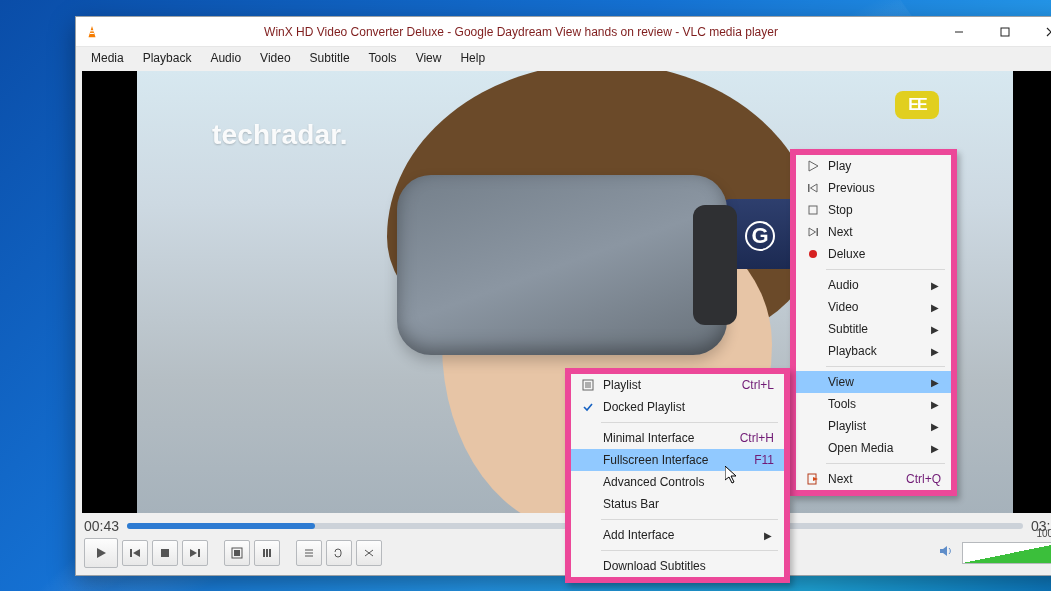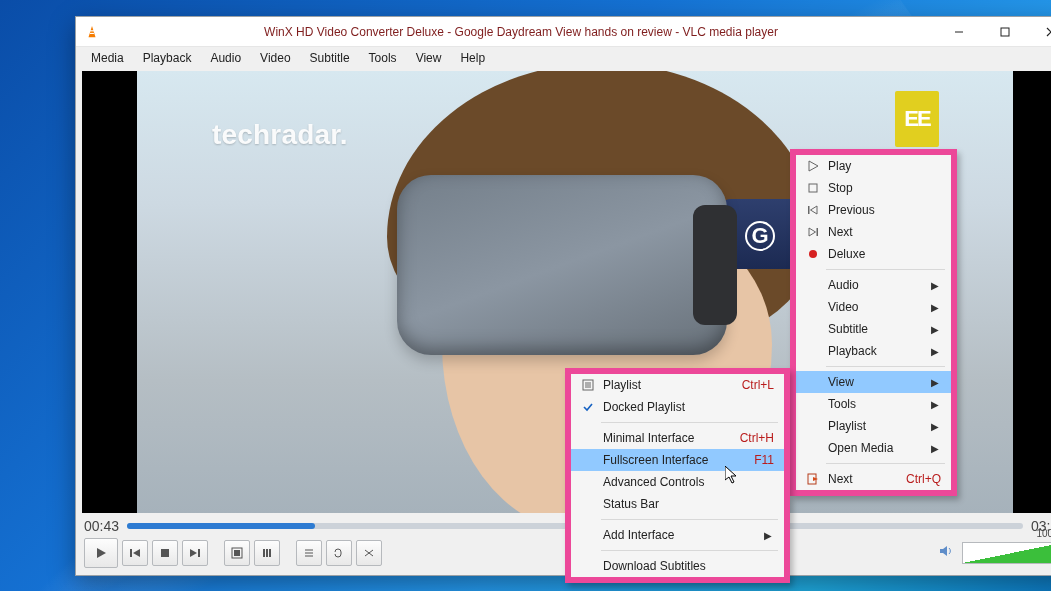--- a/index.html
+++ b/index.html
@@ -12,21 +12,21 @@
 .titlebar { height: 30px; background: #fff; display: flex; align-items: center; border-bottom: 1px solid #e6e6e6; }
 .titlebar .icon { width: 24px; display: flex; align-items: center; justify-content: center; margin-left: 4px; }
 .titlebar .title { font-size: 12px; color: #7f1d1d; flex: 1; padding-left: 2px; text-align: center; }
 .winctrls { display: flex; }
 .winctrl { width: 46px; height: 30px; display: flex; align-items: center; justify-content: center; cursor: pointer; }
 .menubar { height: 22px; background: #f0f0f0; display: flex; align-items: center; padding: 0 6px; gap: 1px; }
 .menubar .menuitem { font-size: 12px; color: #222; padding: 2px 9px; cursor: default; }
 .video { flex: 1; background: #000; margin: 2px 6px 4px 6px; position: relative; overflow: hidden; }
 .video-inner { position: absolute; left: 55px; right: 55px; top: 0; bottom: 0; background: linear-gradient(180deg, #d7e8f0 0%, #cdd9e2 30%, #b5bec4 70%, #a6b2bb 100%); }
 .watermark { position: absolute; top: 24px; left: 75px; font-size: 28px; font-weight: 700; color: rgba(255,255,255,.93); letter-spacing: .2px; text-shadow: 0 1px 2px rgba(0,0,0,.2); margin-top: 24px; }
-.ee { position: absolute; top: 20px; right: 74px; width: 44px; height: 56px; background: #e1cf1f; display: flex; align-items: center; justify-content: center; font-weight: 800; color: #fff; font-size: 22px; letter-spacing: -2px; border-radius: 2px; }
+.ee { position: absolute; top: 20px; right: 74px; width: 44px; height: 28px; background: #e1cf1f; display: flex; align-items: center; justify-content: center; font-weight: 800; color: #fff; font-size: 16px; letter-spacing: -2px; border-radius: 8px; }
 .vr-head { position:absolute; left: 140px; right: 120px; top: 10px; bottom: 0; }
 .hair { position:absolute; top: -18px; left: 110px; width: 430px; height: 290px; background:#6b4a29; border-radius: 50% 50% 40% 40% / 60% 60% 40% 40%; }
 .face { position:absolute; top: 130px; left: 165px; width: 330px; height: 320px; background: #e7c5a6; border-radius: 48% 52% 60% 50% / 50% 50% 70% 70%; }
 .headset { position:absolute; top: 94px; left: 120px; width: 330px; height: 180px; background: linear-gradient(160deg, #747f8a 0%, #8b96a2 50%, #677079 100%); border-radius: 34px; box-shadow: inset 0 -6px 18px rgba(0,0,0,.35), 0 6px 14px rgba(0,0,0,.2); }
 .headset::after{content:"";position:absolute;right:-10px;top:30px;width:44px;height:120px;background:#2f3033;border-radius:12px;}
 .strap{position:absolute;top:118px;left:440px;width:240px;height:70px;background:linear-gradient(180deg,#2e3f6e,#1c2a52);border-radius:14px;}
 .glogo{position:absolute;top:140px;left:468px;color:#fff;font-weight:700;font-size:22px;width:30px;height:30px;border:2px solid #fff;border-radius:50%;display:flex;align-items:center;justify-content:center;}
 .timeline { height: 18px; display: flex; align-items: center; padding: 0 8px; gap: 8px; }
 .time { font-size: 14px; color: #444; min-width: 34px; }
 .track { flex: 1; height: 6px; background: #ccd2d9; border-radius: 3px; position: relative; }
@@ -38,21 +38,21 @@
 .vol { margin-left: auto; display: flex; align-items: center; gap: 8px; padding-right: 4px;}
 .voltri { position: relative; width: 100px; height: 22px; border:1px solid #b6b9bd; background:#fff; overflow:hidden; }
 .voltri .tri{position:absolute;inset:0;background:linear-gradient(to top left, #3bbf3b 0 50%, transparent 50%);}
 .voltxt { position:absolute; top:-14px; right:0; font-size:10px; color:#444;}
 .svgico{ pointer-events:none; }
 .ctx { position: absolute; background: #f5f5f5; border: 6px solid #ec4899; box-shadow: 3px 4px 6px rgba(0,0,0,.25); font-size: 12px; color: #222; }
 .ctx .row { height: 22px; display: flex; align-items: center; padding: 0 10px 0 6px; position:relative; cursor: default; }
 .ctx .row.hl { background:#91c9ff; }
 .ctx .ico { width: 22px; display: flex; align-items:center; justify-content:center; }
 .ctx .lbl { flex: 1; padding-left:4px;}
-.ctx .sc { color: #b91c1c; padding-left: 18px; }
+.ctx .sc { color: #701a75; padding-left: 18px; }
 .ctx .arrow { width:10px; color:#333; font-size:10px;}
 .ctx .divider { height: 1px; background: #d8d8d8; margin: 4px 6px 4px 30px; }
 #ctx-main { top: 149px; left: 790px; width: 167px; }
 #ctx-view { top: 368px; left: 565px; width: 225px; }
 .cursor { position: absolute; top: 466px; left: 725px; }
 </style>
 </head>
 <body>
 
 <div class="beam"></div>
@@ -195,33 +195,33 @@
       <span class="ico">
         <svg width="12" height="12">
           <polygon points="2,1 11,6 2,11" fill="none" stroke="#666"></polygon>
         </svg>
       </span>
       <span class="lbl">Play</span>
     </div>
   <div class="row">
       <span class="ico">
         <svg width="12" height="12">
-          <rect x="2" y="2" width="8" height="8" fill="none" stroke="#666"></rect>
-        </svg>
-      </span>
-      <span class="lbl">Stop</span>
-    </div>
-  <div class="row">
-      <span class="ico">
-        <svg width="12" height="12">
           <rect x="1" y="2" width="1.5" height="8" fill="#666"></rect>
           <polygon points="10,2 3.5,6 10,10" fill="none" stroke="#666"></polygon>
         </svg>
       </span>
       <span class="lbl">Previous</span>
+    </div>
+  <div class="row">
+      <span class="ico">
+        <svg width="12" height="12">
+          <rect x="2" y="2" width="8" height="8" fill="none" stroke="#666"></rect>
+        </svg>
+      </span>
+      <span class="lbl">Stop</span>
     </div>
   <div class="row">
       <span class="ico">
         <svg width="12" height="12">
           <polygon points="2,2 8.5,6 2,10" fill="none" stroke="#666"></polygon>
           <rect x="9.5" y="2" width="1.5" height="8" fill="#666"></rect>
         </svg>
       </span>
       <span class="lbl">Next</span>
     </div>

